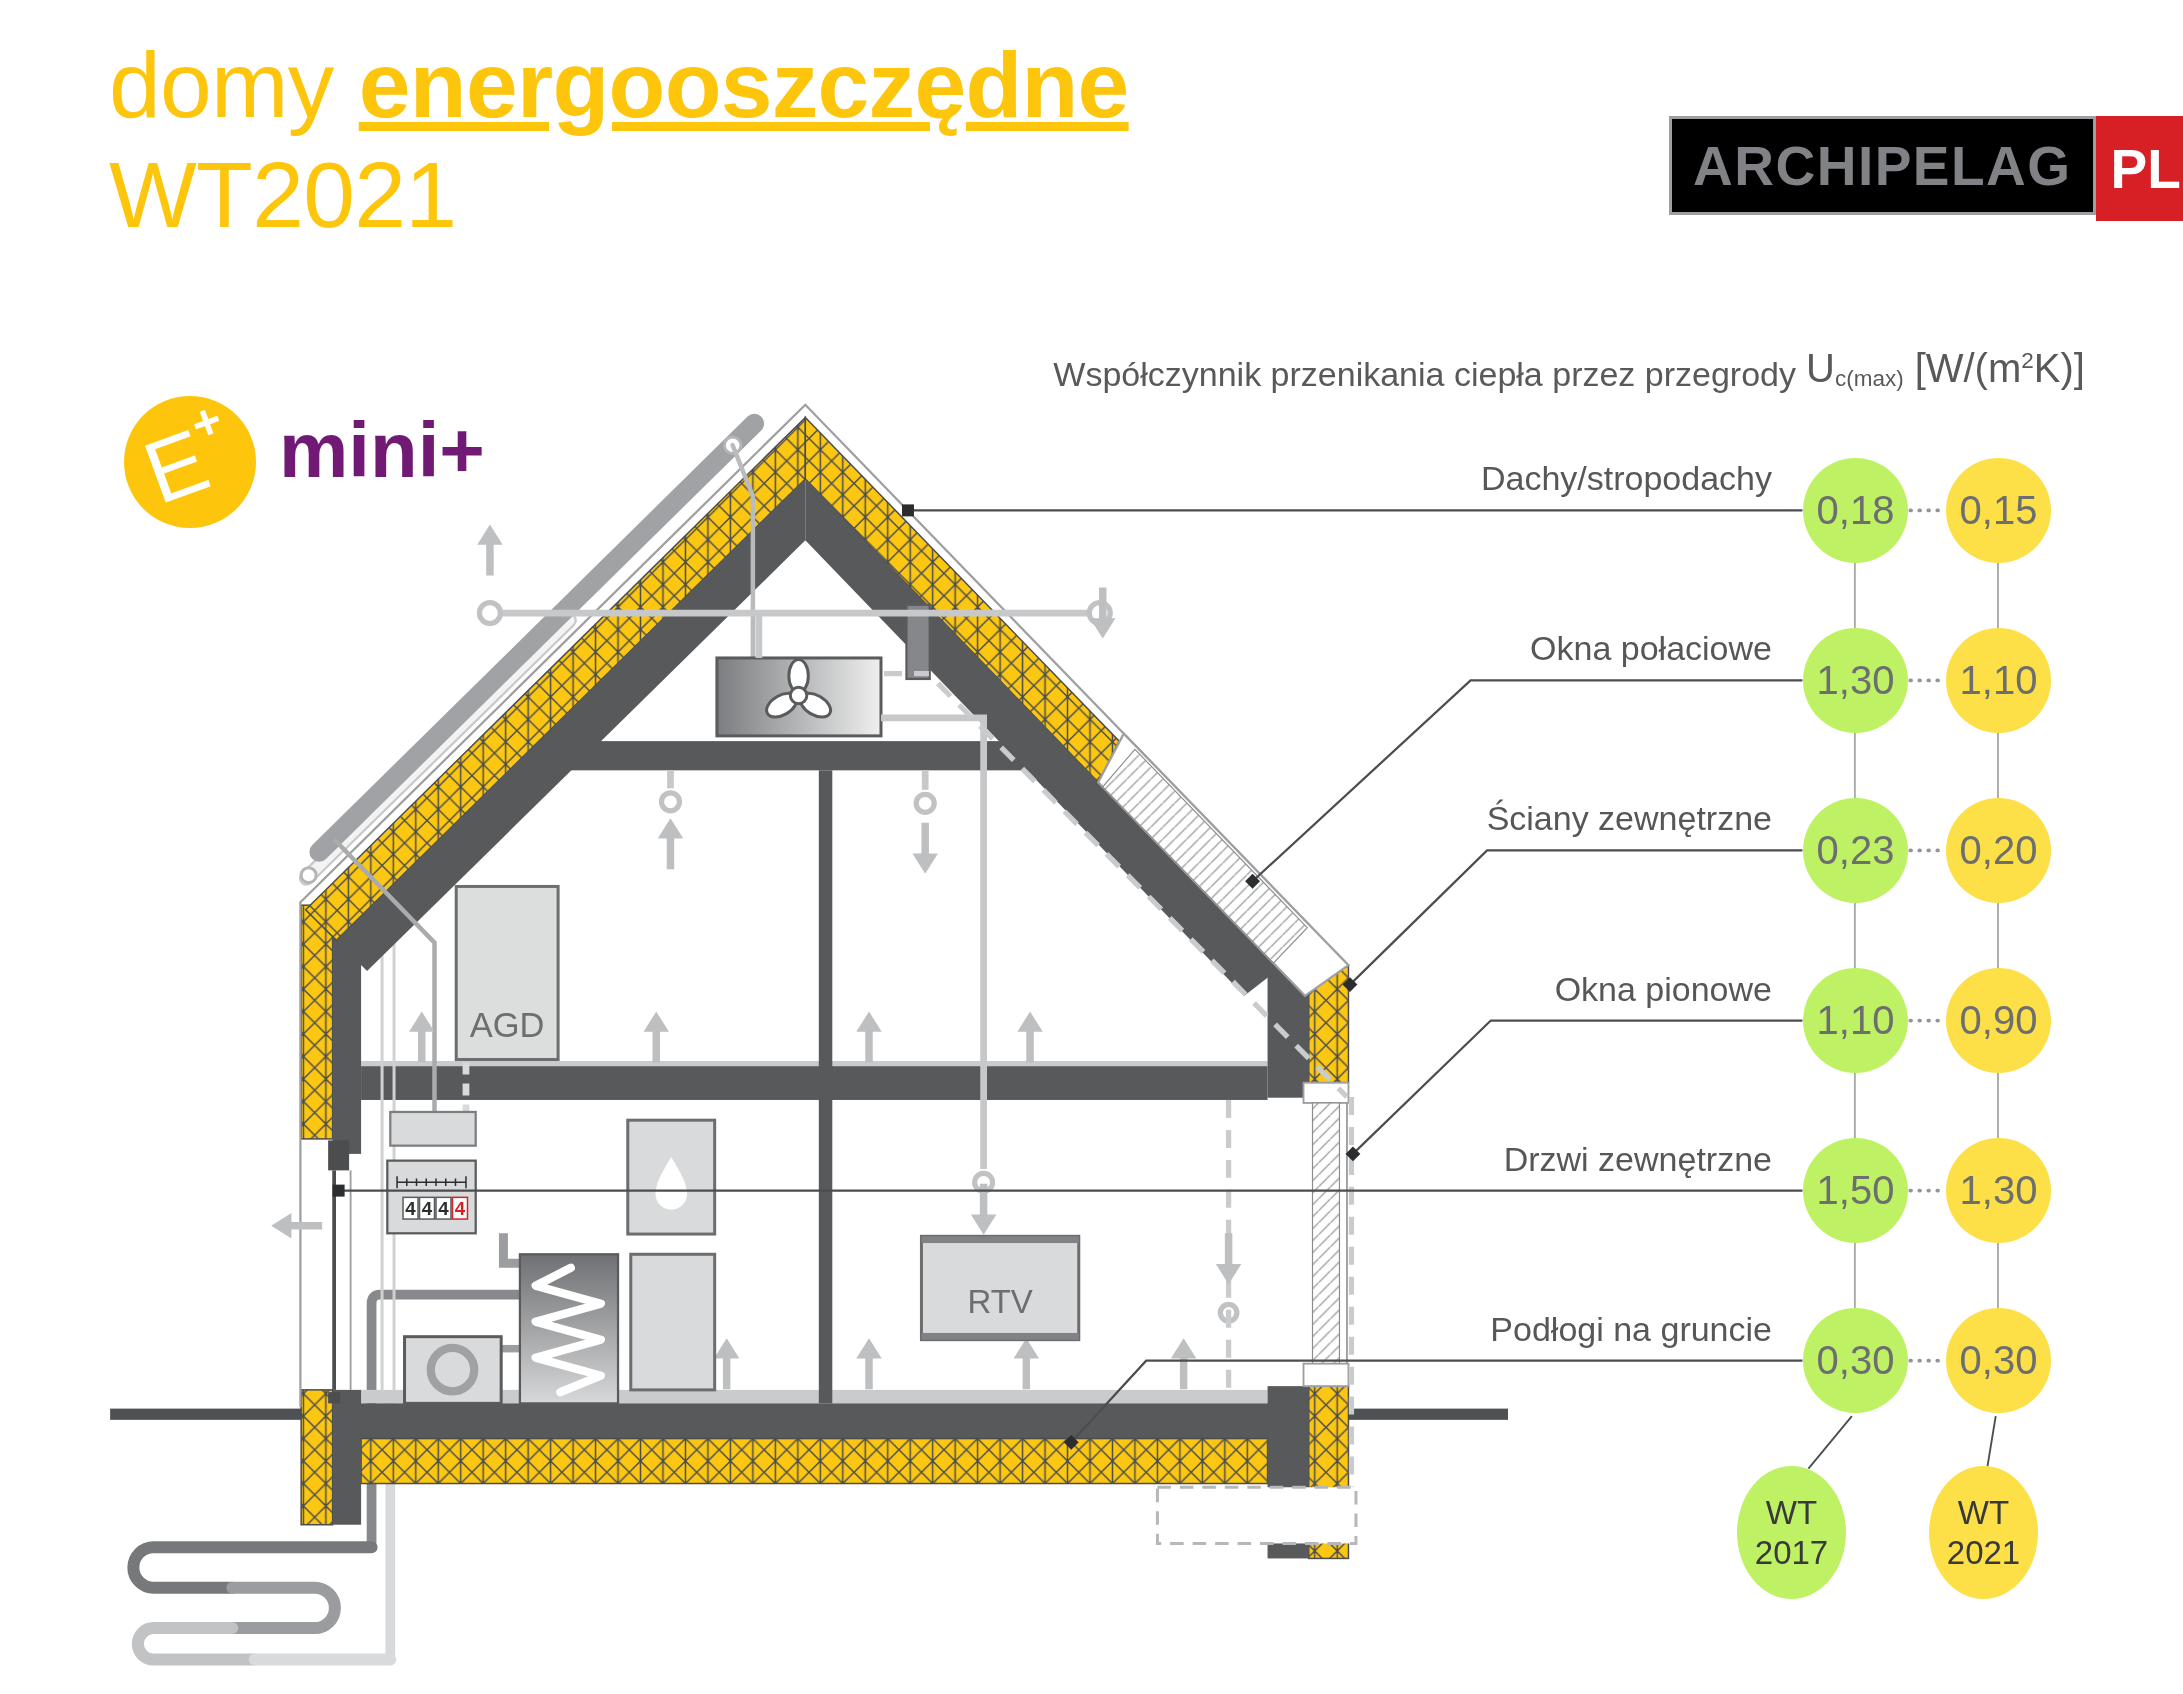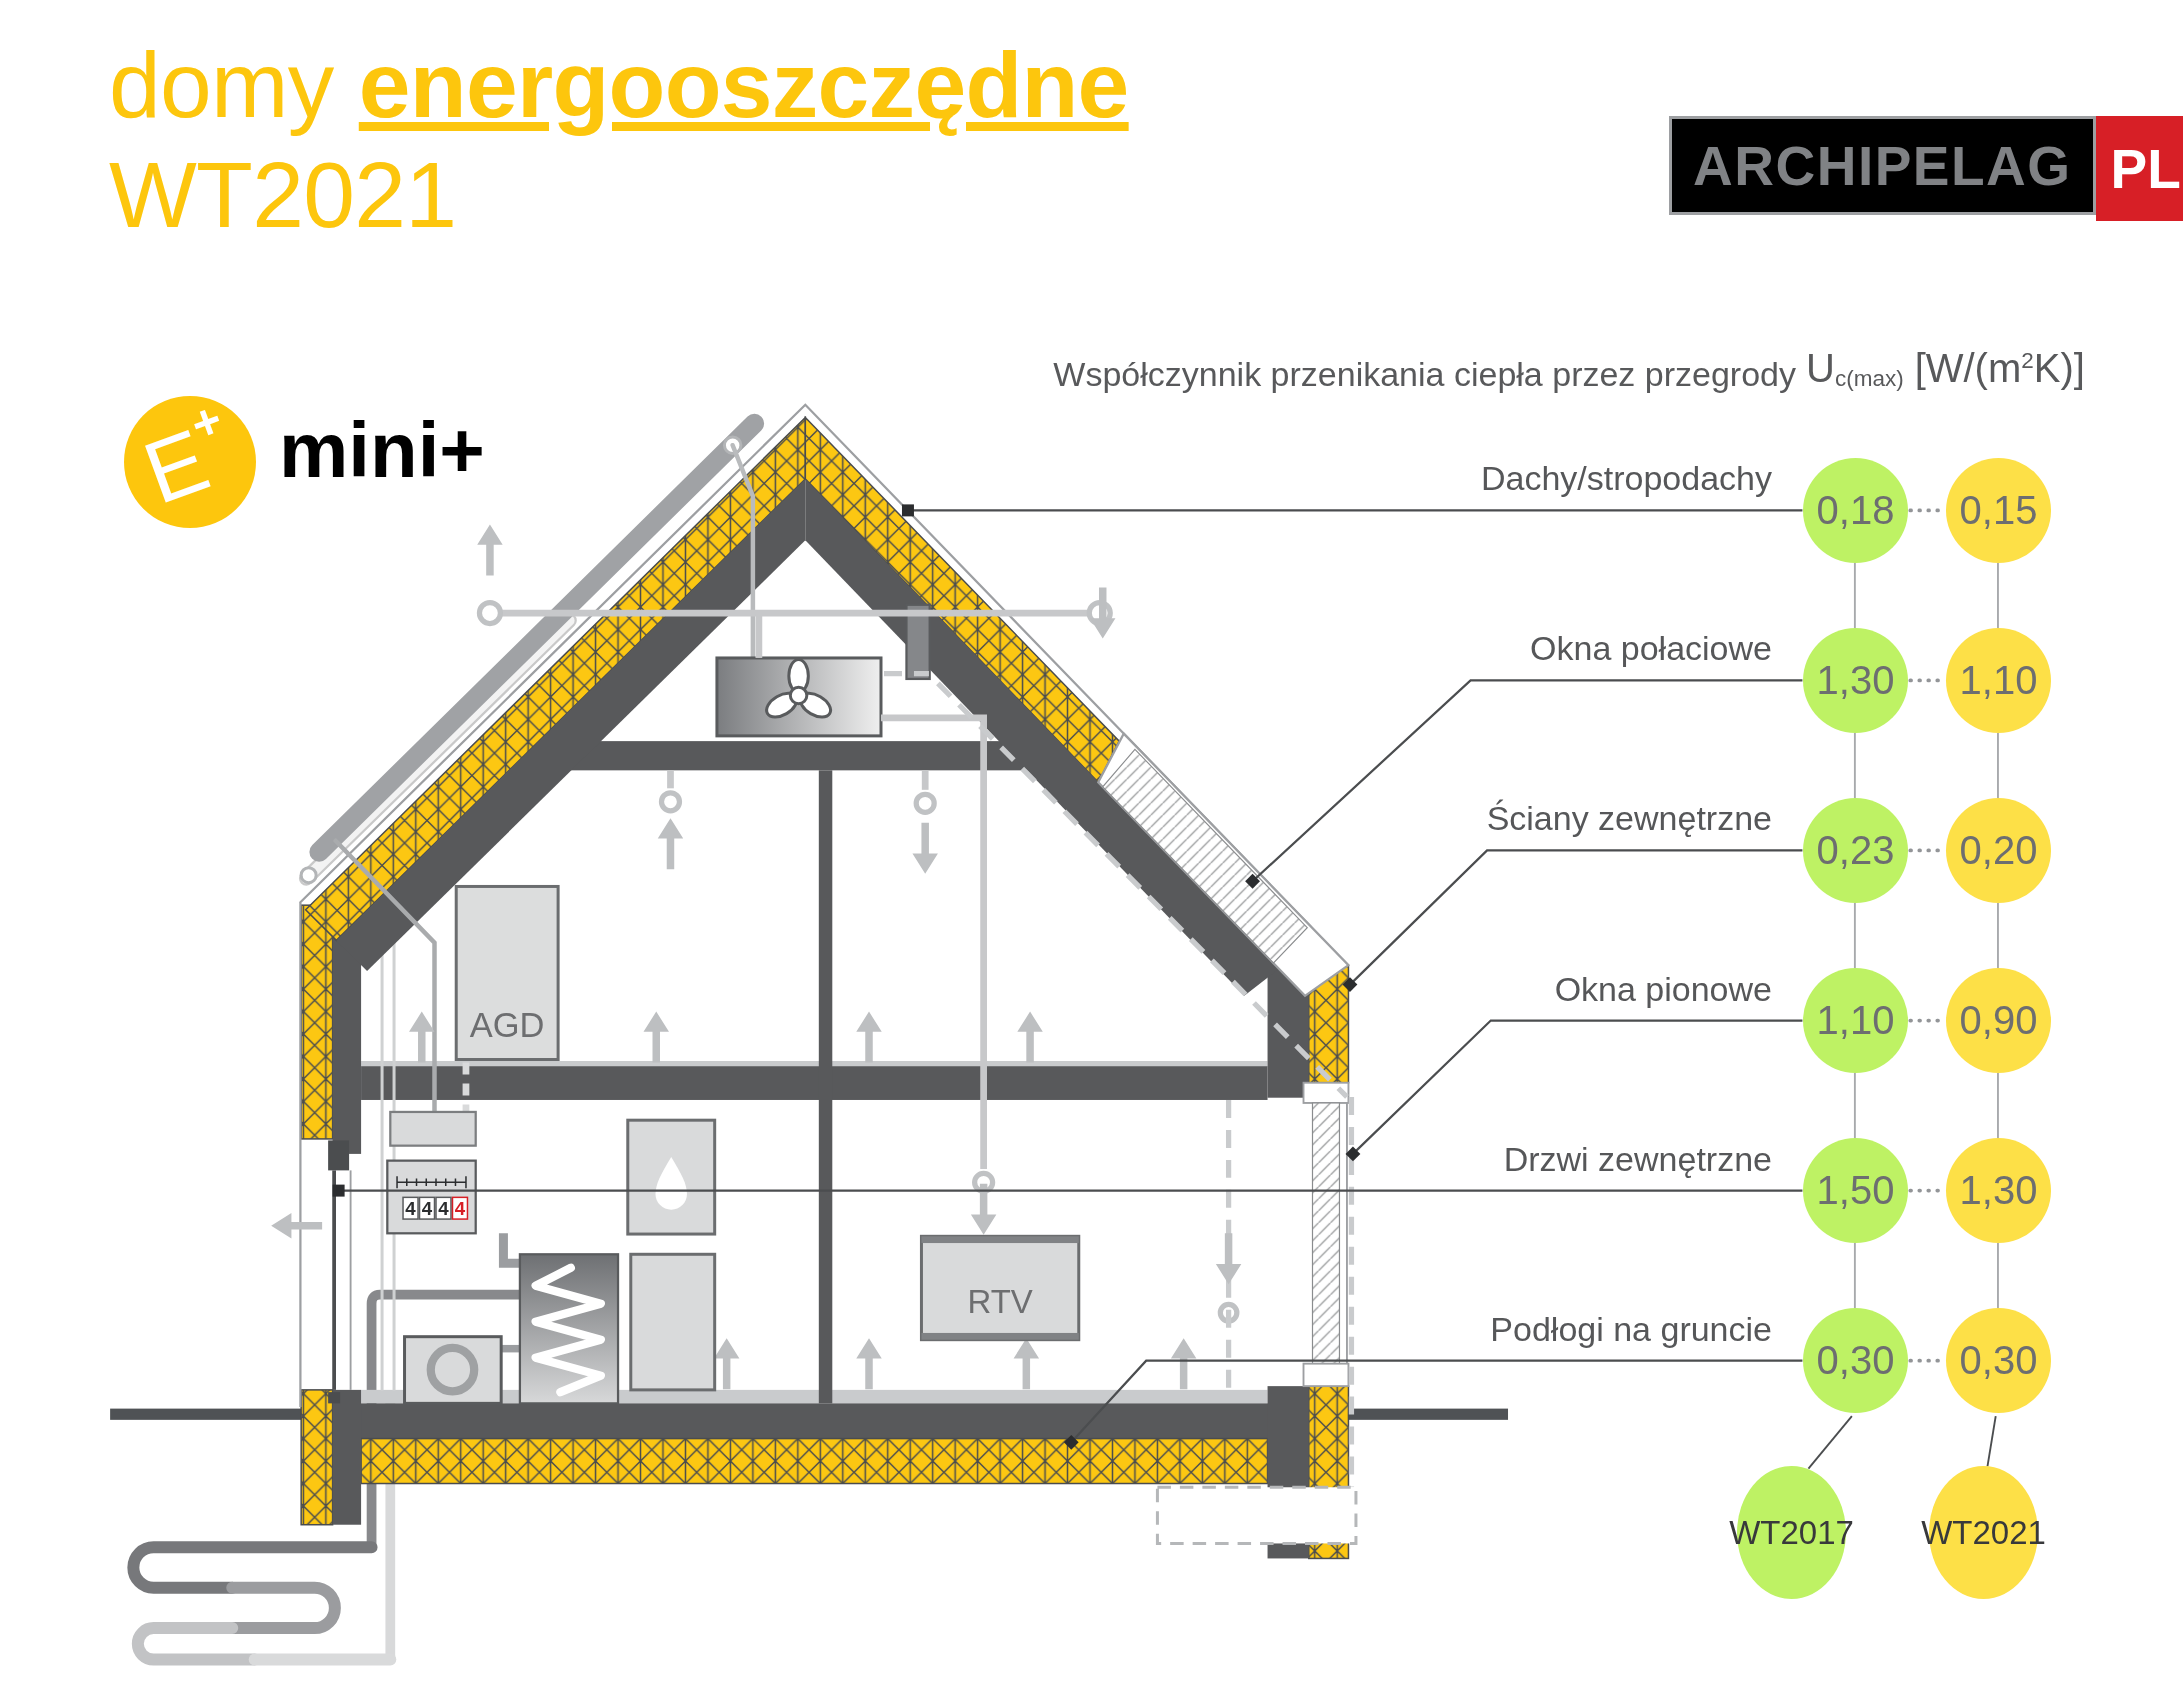--- a/index.html
+++ b/index.html
@@ -15,35 +15,35 @@
   .brand-box{height:93px;border:3px solid #9d9fa2;background:#000000;display:flex;align-items:center;
              padding:0 21px;}
   .brand-name{font-size:55px;font-weight:700;color:#808285;letter-spacing:1.5px;}
   .brand-tld{width:100px;height:105px;background:#d71f26;display:flex;align-items:center;justify-content:center;
              font-size:55px;font-weight:700;color:#fff;}
   
   .ebadge{left:124px;top:396px;width:132px;height:132px;border-radius:50%;background:#fdc60d;
           display:flex;align-items:center;justify-content:center;}
   .ebadge .rot{transform:rotate(-20deg);color:#fff;font-size:88px;font-weight:400;display:flex;align-items:flex-start;}
   .ebadge .plus{font-size:49px;font-weight:700;transform:translateY(-9px);}
-  .mini{left:279px;top:405px;font-size:78px;font-weight:700;color:#000000;}
+  .mini{left:279px;top:405px;font-size:78px;font-weight:700;color:#701a75;}
   
   .hdr-label{right:387px;top:355px;font-size:34px;color:#58595b;}
   .hdr-formula{left:1806px;top:346px;color:#58595b;display:flex;align-items:flex-start;}
   .hdr-formula .u{font-size:40px;}
   .hdr-formula .sub{font-size:22.5px;transform:translateY(19.5px);}
   .hdr-formula .unit{font-size:40px;margin-left:11px;}
   .hdr-formula sup{font-size:22.5px;}
   
   .rowlabel{right:411px;font-size:34px;color:#565759;height:39px;line-height:39px;}
   .vcircle{width:105px;height:105px;border-radius:50%;display:flex;align-items:center;justify-content:center;
            font-size:40px;color:#6d6e70;}
   .vgray{background:#bef264;}
   .vyellow{background:#fde047;}
-  .wt{width:109px;height:133px;border-radius:50%;display:flex;align-items:center;
+  .wt{width:109px;height:133px;border-radius:50%;display:flex;flex-direction:column;align-items:center;
       justify-content:center;font-size:33px;font-weight:500;color:#38393b;line-height:1.2;text-align:center;}
 </style>
 </head>
 <body>
 
 <div id="canvas">
 
 <svg id="house-svg" width="2183" height="1695" viewBox="0 0 2914 2262">
   <defs>
     <pattern id="lat" width="30" height="30" patternUnits="userSpaceOnUse">

